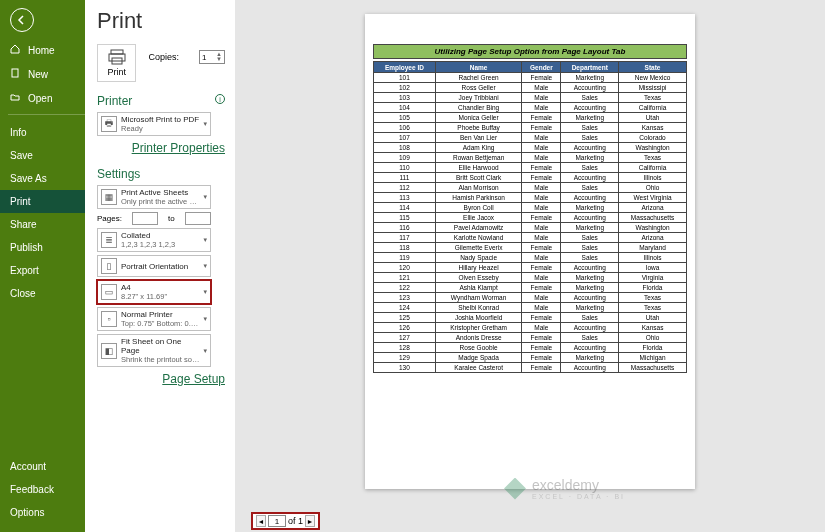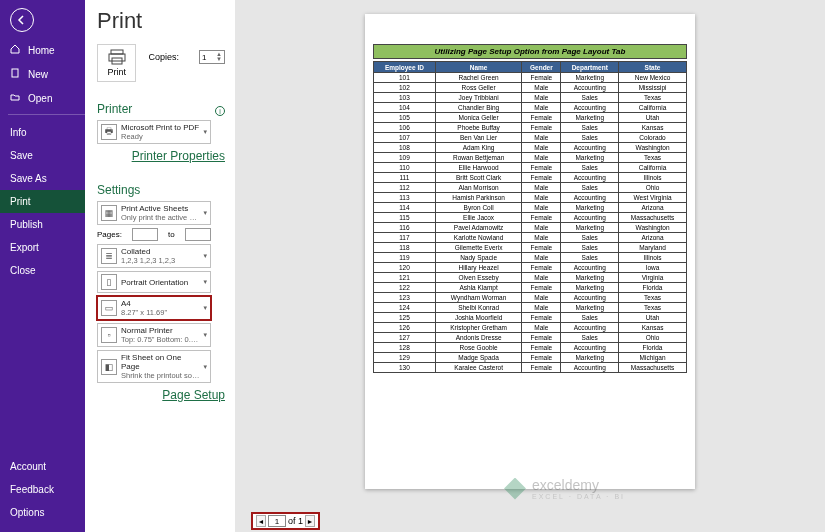--- a/index.html
+++ b/index.html
@@ -1,34 +1,34 @@
 <!DOCTYPE html>
 <html><head>
 <meta charset="utf-8">
 <style>
 *{box-sizing:border-box;margin:0;padding:0;font-family:"Segoe UI",Arial,sans-serif}
 body{width:825px;height:532px;background:#fff;overflow:hidden;position:relative}
-.sidebar{position:absolute;left:0;top:0;width:95px;height:532px;background:#4c1d95;color:#fff;display:flex;flex-direction:column}
+.sidebar{position:absolute;left:0;top:0;width:95px;height:532px;background:#4d7c0f;color:#fff;display:flex;flex-direction:column}
 .back-btn{width:24px;height:24px;border:1.5px solid #fff;border-radius:50%;margin:8px 0 4px 10px;display:flex;align-items:center;justify-content:center;cursor:pointer}
 .back-btn svg{stroke:#fff}
 .nav-item{padding:6px 10px;font-size:10px;display:flex;align-items:center;gap:6px;cursor:pointer}
 .nav-item.active{background:#155239}
 .nav-item .ico{width:12px;height:12px;display:inline-block}
 .nav-group{margin-top:2px}
 .nav-bottom{margin-top:auto;margin-bottom:8px}
 .divider{height:1px;background:rgba(255,255,255,.25);margin:4px 8px}
 .main{position:absolute;left:85px;top:0;right:0;bottom:0;background:#fff;display:flex}
 .settings-col{width:150px;padding:8px 10px 0 12px}
 .page-title{font-size:22px;font-weight:300;color:#333;margin-bottom:10px}
 .print-tile{width:42px;border:1px solid #d0d0d0;padding:4px 2px;text-align:center;font-size:9px;cursor:pointer}
 .print-row{display:flex;align-items:flex-start;gap:12px}
 .copies-row{display:flex;align-items:center;gap:20px;font-size:9px;margin-top:6px}
 .spinner{width:26px;height:14px;border:1px solid #888;font-size:8px;padding:0 2px;background:#fff;display:flex;align-items:center;justify-content:space-between}
 .spinner .arrows{font-size:6px;color:#666;line-height:5px}
-.section-head{font-size:12px;color:#1e6f46;margin-top:20px;margin-bottom:4px;display:flex;justify-content:space-between;align-items:flex-end}
+.section-head{font-size:12px;color:#1e6f46;margin-top:12px;margin-bottom:4px;display:flex;justify-content:space-between;align-items:flex-start}
 .info-ico{width:10px;height:10px;border:1px solid #1e6f46;border-radius:50%;font-size:7px;color:#1e6f46;display:flex;align-items:center;justify-content:center;cursor:pointer}
 .dd{width:114px;border:1px solid #c0c0c0;padding:2px 3px;font-size:8px;display:flex;align-items:center;gap:4px;margin-bottom:3px;cursor:pointer;background:#fff;position:relative}
 .dd .dd-ico{width:16px;height:16px;border:1px solid #999;display:flex;align-items:center;justify-content:center;flex-shrink:0;font-size:9px;color:#555}
 .dd .dd-text{flex:1;overflow:hidden}
 .dd .dd-text .t1{font-size:8px;color:#222}
 .dd .dd-text .t2{font-size:7.5px;color:#666;white-space:nowrap;overflow:hidden;text-overflow:ellipsis}
 .dd .dd-caret{font-size:7px;color:#666}
 .dd.highlighted{outline:2px solid #a01818;outline-offset:-1px}
 .pages-row{display:flex;align-items:center;gap:10px;font-size:8px;margin:3px 0}
 .pages-row input{width:26px;height:13px;border:1px solid #999;font-size:8px;padding:0 2px}
@@ -84,20 +84,23 @@
       <div class="nav-item">
         <span>Save</span>
       </div>
       <div class="nav-item">
         <span>Save As</span>
       </div>
       <div class="nav-item active">
         <span>Print</span>
       </div>
       <div class="nav-item">
+        <span>Share</span>
+      </div>
+      <div class="nav-item">
         <span>Publish</span>
       </div>
       <div class="nav-item">
         <span>Export</span>
       </div>
       <div class="nav-item">
         <span>Close</span>
       </div>
     </div>
   <div class="nav-bottom" id="nav-bot">

